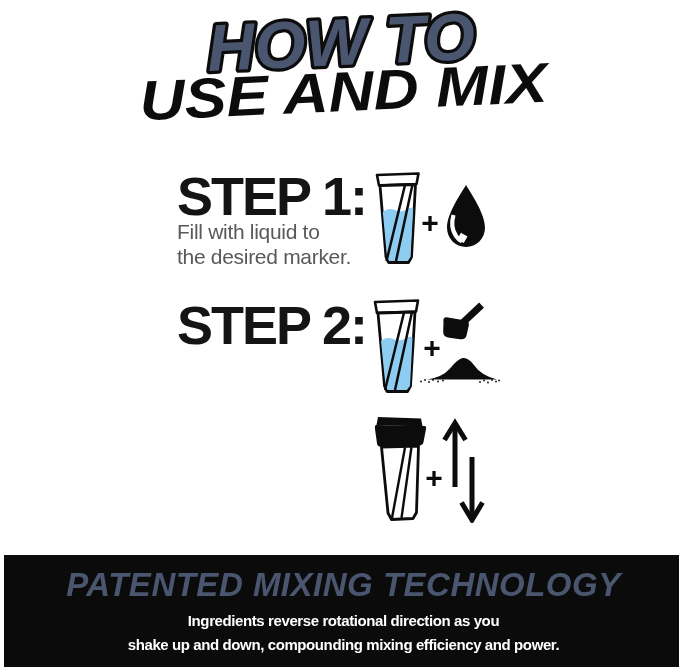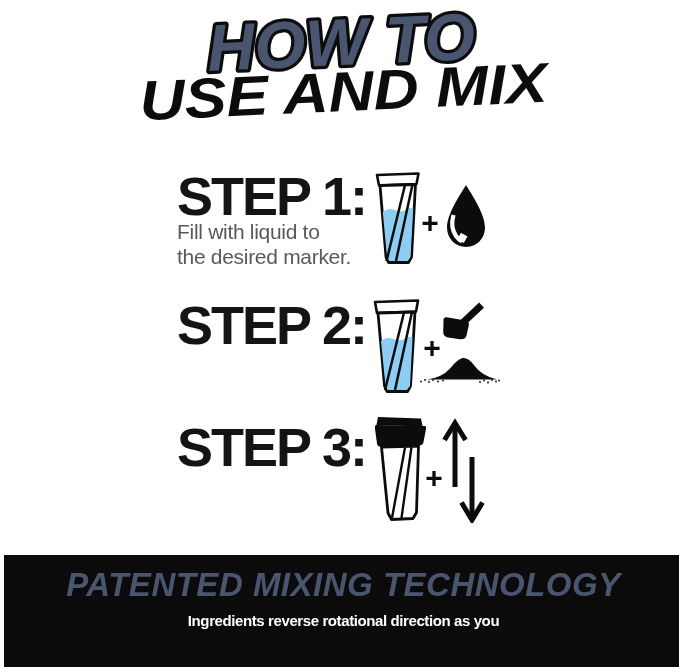--- a/index.html
+++ b/index.html
@@ -101,21 +101,20 @@
           <circle cx="116" cy="84.5" r="0.9"></circle>
           <circle cx="120" cy="86.5" r="0.9"></circle>
         <circle cx="124" cy="84" r="0.9"></circle>
           <circle cx="128" cy="85.5" r="0.9"></circle>
           <circle cx="131" cy="84.5" r="0.9"></circle>
       </g>
     </g>
   </svg>
 
   <div class="step" id="step3">
-    <h3>STEP 3:</h3>
   </div>
 
   <svg class="icon-svg" id="icon3" viewBox="0 0 120 110">
     <g>
       <path d="M7,4 L50,5.5 L51.5,13.5 L5.5,12 Z" fill="var(--c-ink)"></path>
       <path d="M5,12 Q3.5,12.5 4,16 L6,30.5 Q6.5,34 10.5,33.8 L48,32.5 Q52,32.3 52.5,29 L55,16 Q55.5,12.8 53.5,13 Z" fill="var(--c-ink)"></path>
       <path d="M10.5,34 L17,100 L20.5,106.5 L42,105.5 L45.5,99.5 L47.5,33 Z" fill="#fff" stroke="var(--c-ink)" stroke-width="2.8" stroke-linejoin="round"></path>
       <path d="M34,34.5 L21,105 M40.5,34 L30.5,105" fill="none" stroke="var(--c-ink)" stroke-width="2.4"></path>
     </g>
     <text x="63" y="74.5" text-anchor="middle" font-size="30" font-weight="bold" font-family="Liberation Sans, sans-serif" style="fill:var(--c-ink)">+</text>
@@ -124,16 +123,16 @@
       <polyline points="73.5,27 84,10 94.5,27"></polyline>
     </g>
     <g stroke="var(--c-ink)" stroke-width="5" fill="none">
       <line x1="101" y1="44" x2="101" y2="102"></line>
       <polyline points="90.5,89.5 101,107 111.5,89.5"></polyline>
     </g>
   </svg>
 
   <div class="footer">
     <h2>PATENTED MIXING TECHNOLOGY</h2>
-    <p><span>Ingredients reverse rotational direction as you</span><br></p>
+    <p><span>Ingredients reverse rotational direction as you</span><br><span>shake up and down, compounding mixing efficiency and power.</span></p>
   </div>
 
 </div>
 
 </body></html>

